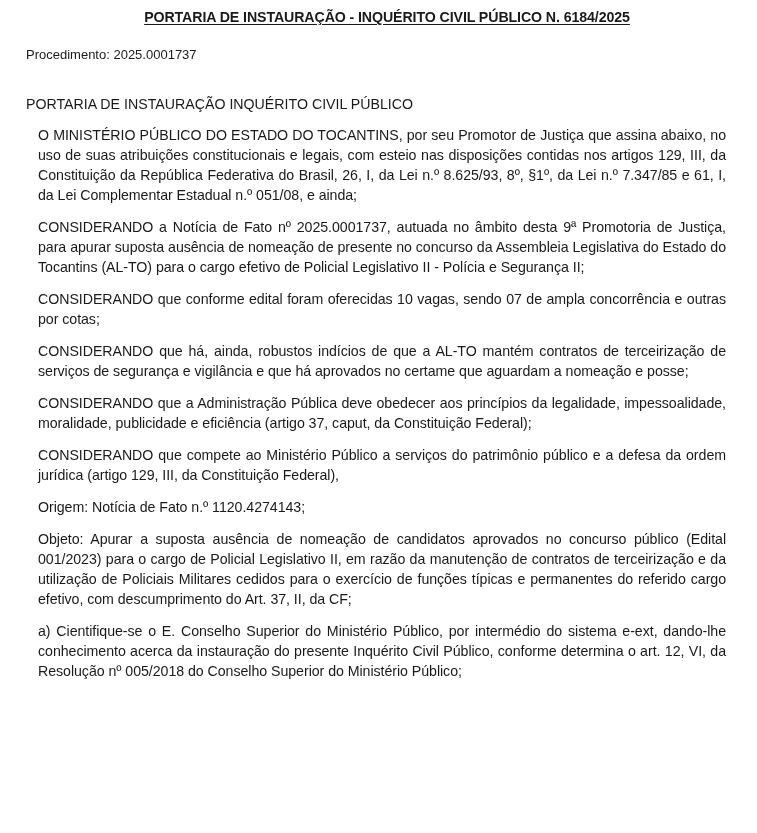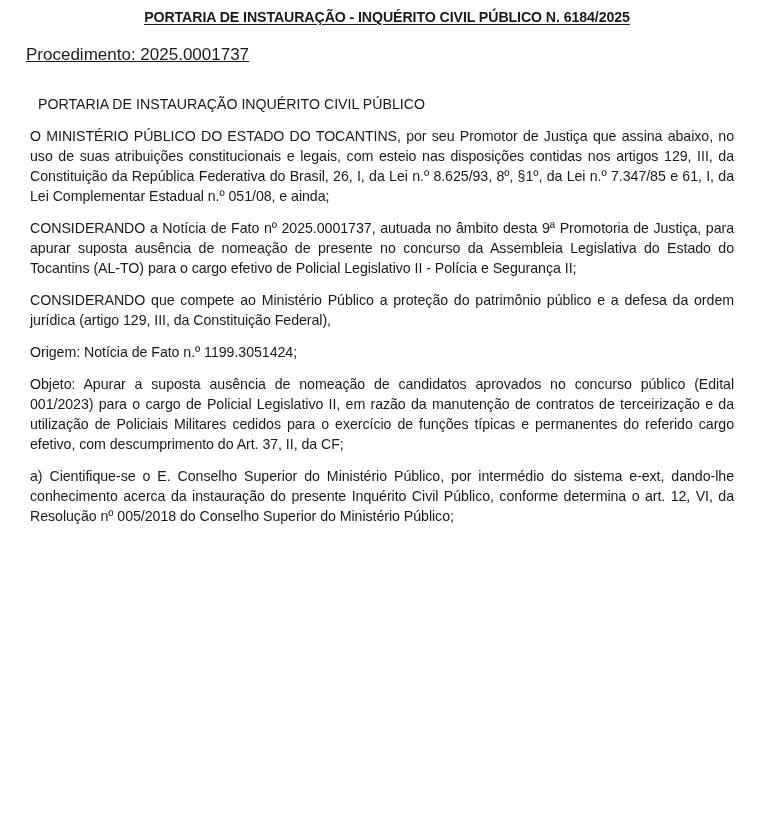--- a/index.html
+++ b/index.html
@@ -29,47 +29,49 @@
       font-weight: bold;
       text-decoration: underline;
       text-underline-offset: 2px;
       letter-spacing: -0.1px;
       line-height: 20px;
       padding-left: 10px;
     }
     .procedimento {
       margin: 0;
       margin-top: 18px;
-      font-size: 17px;
+      font-size: 13px;
       line-height: 20px;
-      text-decoration: underline;
     }
     .sub-heading {
-      margin: 12px;
+      margin: 0;
       margin-top: 29px;
       font-size: 14.2px;
       font-weight: normal;
       line-height: 20px;
     }
     .para {
-      margin: 4px;
+      margin: 12px;
       margin-top: 11px;
       font-size: 14.2px;
       line-height: 20px;
       text-align: justify;
       letter-spacing: -0.05px;
     }
     .para.tight { margin-top: 12px; }
   </style>
 </head>
 <body>
 
 <div class="page">
   <h1 class="doc-title">PORTARIA DE INSTAURAÇÃO - INQUÉRITO CIVIL PÚBLICO N. 6184/2025</h1>
   <p class="procedimento">Procedimento: 2025.0001737</p>
   <h2 class="sub-heading">PORTARIA DE INSTAURAÇÃO INQUÉRITO CIVIL PÚBLICO</h2>
   <p class="para">O MINISTÉRIO PÚBLICO DO ESTADO DO TOCANTINS, por seu Promotor de Justiça que assina abaixo, no uso de suas atribuições constitucionais e legais, com esteio nas disposições contidas nos artigos 129, III, da Constituição da República Federativa do Brasil, 26, I, da Lei n.º 8.625/93, 8º, §1º, da Lei n.º 7.347/85 e 61, I, da Lei Complementar Estadual n.º 051/08, e ainda;</p>
   <p class="para tight">CONSIDERANDO a Notícia de Fato nº 2025.0001737, autuada no âmbito desta 9ª Promotoria de Justiça, para apurar suposta ausência de nomeação de presente no concurso da Assembleia Legislativa do Estado do Tocantins (AL-TO) para o cargo efetivo de Policial Legislativo II - Polícia e Segurança II;</p>
-  <p class="para tight">CONSIDERANDO que compete ao Ministério Público a proteção do patrimônio público e a defesa da ordem jurídica (artigo 129, III, da Constituição Federal),</p>
-  <p class="para tight">Origem: Notícia de Fato n.º 1199.3051424;</p>
+  <p class="para tight">CONSIDERANDO que conforme edital foram oferecidas 10 vagas, sendo 07 de ampla concorrência e outras por cotas;</p>
+  <p class="para tight">CONSIDERANDO que há, ainda, robustos indícios de que a AL-TO mantém contratos de terceirização de serviços de segurança e vigilância e que há aprovados no certame que aguardam a nomeação e posse;</p>
+  <p class="para tight">CONSIDERANDO que a Administração Pública deve obedecer aos princípios da legalidade, impessoalidade, moralidade, publicidade e eficiência (artigo 37, caput, da Constituição Federal);</p>
+  <p class="para tight">CONSIDERANDO que compete ao Ministério Público a serviços do patrimônio público e a defesa da ordem jurídica (artigo 129, III, da Constituição Federal),</p>
+  <p class="para tight">Origem: Notícia de Fato n.º 1120.4274143;</p>
   <p class="para tight">Objeto: Apurar a suposta ausência de nomeação de candidatos aprovados no concurso público (Edital 001/2023) para o cargo de Policial Legislativo II, em razão da manutenção de contratos de terceirização e da utilização de Policiais Militares cedidos para o exercício de funções típicas e permanentes do referido cargo efetivo, com descumprimento do Art. 37, II, da CF;</p>
   <p class="para tight">a) Cientifique-se o E. Conselho Superior do Ministério Público, por intermédio do sistema e-ext, dando-lhe conhecimento acerca da instauração do presente Inquérito Civil Público, conforme determina o art. 12, VI, da Resolução nº 005/2018 do Conselho Superior do Ministério Público;</p>
 </div>
 
 </body></html>

